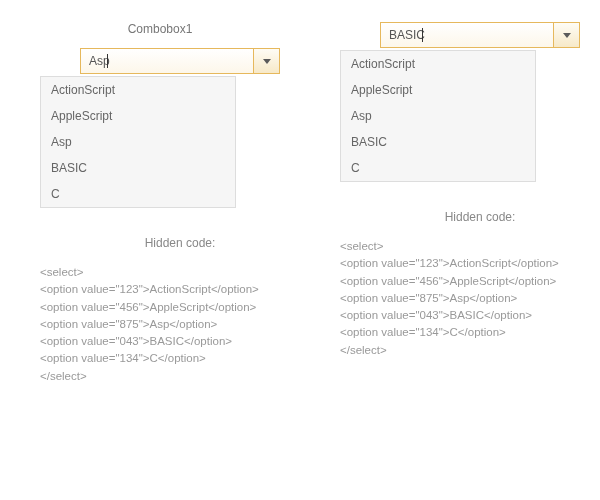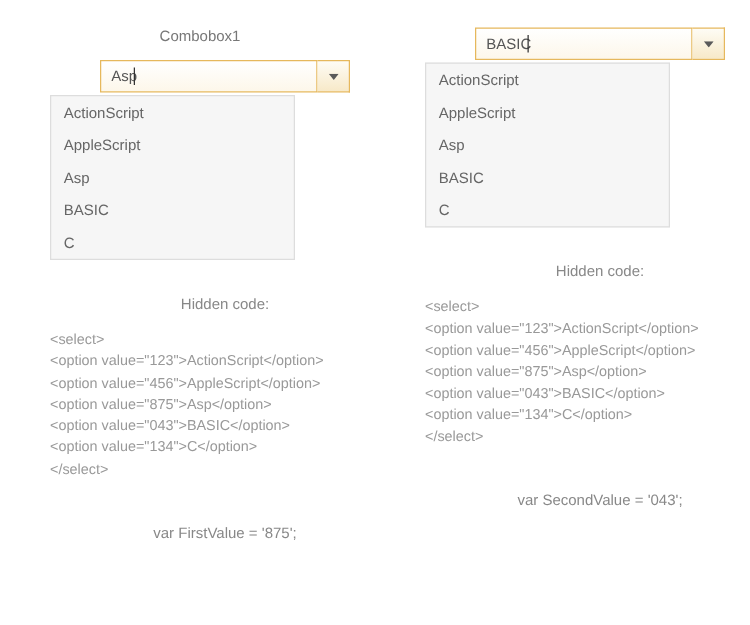--- a/index.html
+++ b/index.html
@@ -130,21 +130,20 @@
       <div class="dropdown-item">C</div>
     </div>
     <div class="section-label">Hidden code:</div>
     <div class="codeblock">&lt;select&gt;
 &lt;option value="123"&gt;ActionScript&lt;/option&gt;
 &lt;option value="456"&gt;AppleScript&lt;/option&gt;
 &lt;option value="875"&gt;Asp&lt;/option&gt;
 &lt;option value="043"&gt;BASIC&lt;/option&gt;
 &lt;option value="134"&gt;C&lt;/option&gt;
 &lt;/select&gt;</div>
-    <div class="varline">var FirstValue = '875';</div>
   </div>
 
   <div class="col">
     <div class="combo">
       <input class="combo-input" type="text" value="BASIC" style="">
       <span class="caret" id="caret-right" style="left: 42px;"></span>
       <div class="combo-btn">
         <span>
           <svg width="8" height="5" viewBox="0 0 8 5">
               <polygon points="0,0 8,0 4,5" fill="#5a5a5a"></polygon>
@@ -160,15 +159,14 @@
       <div class="dropdown-item">C</div>
     </div>
     <div class="section-label">Hidden code:</div>
     <div class="codeblock">&lt;select&gt;
 &lt;option value="123"&gt;ActionScript&lt;/option&gt;
 &lt;option value="456"&gt;AppleScript&lt;/option&gt;
 &lt;option value="875"&gt;Asp&lt;/option&gt;
 &lt;option value="043"&gt;BASIC&lt;/option&gt;
 &lt;option value="134"&gt;C&lt;/option&gt;
 &lt;/select&gt;</div>
-    <div class="varline">var SecondValue = '043';</div>
   </div>
 </div>
 
 </body></html>

